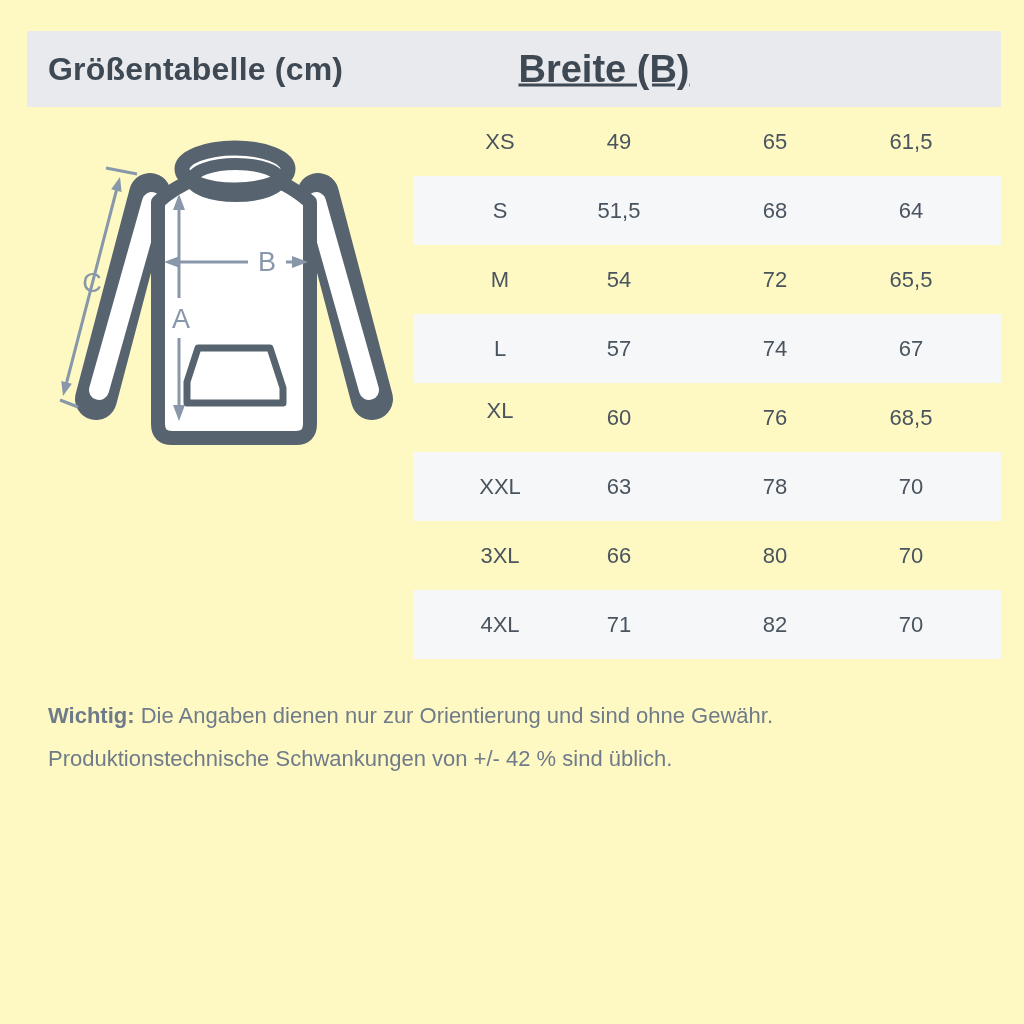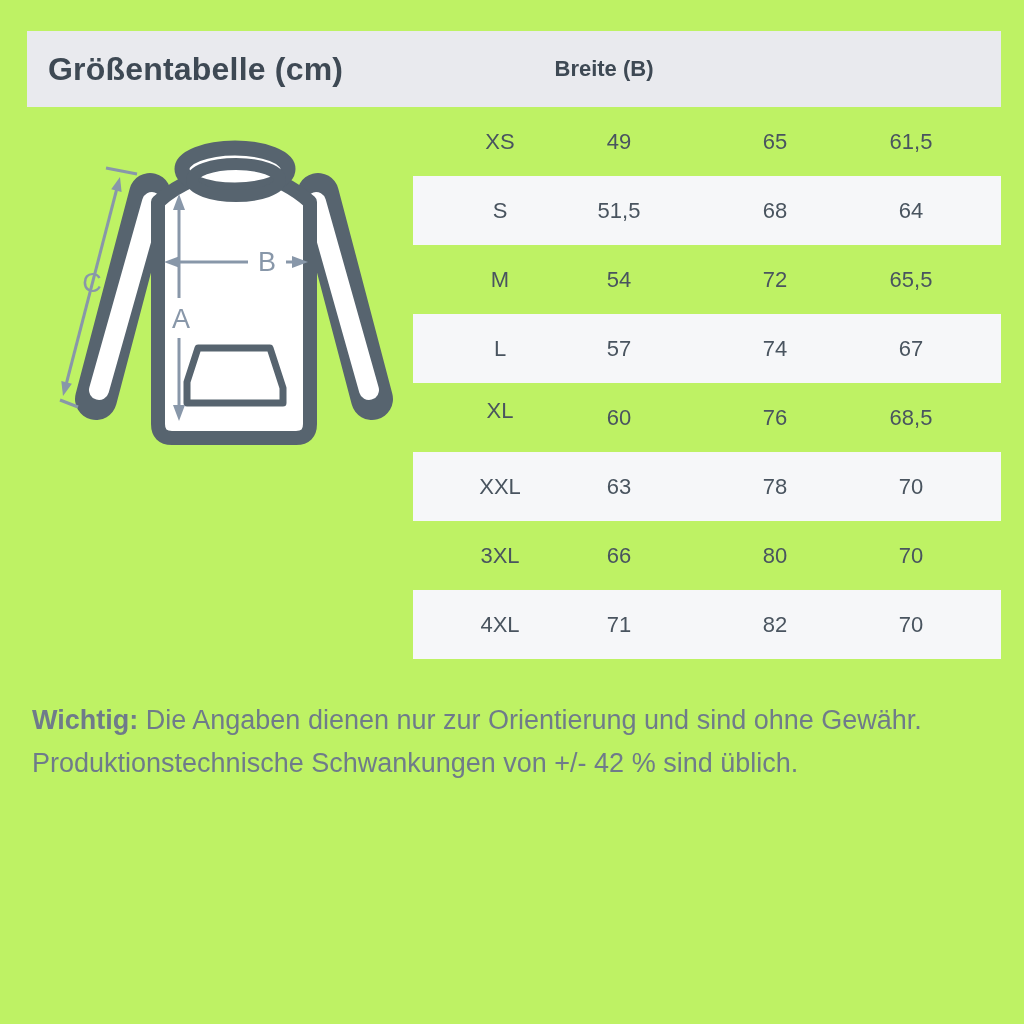--- a/index.html
+++ b/index.html
@@ -1,34 +1,34 @@
 <!DOCTYPE html>
 <html><head>
 <meta charset="utf-8">
 <style>
   html,body{margin:0;padding:0;}
   body{
     width:1024px;height:1024px;background:#ffffff;
     font-family:"Liberation Sans","DejaVu Sans",sans-serif;
     -webkit-font-smoothing:antialiased;
   }
-  #canvas{position:relative;width:1024px;height:1024px;background:#bef264;overflow:hidden;}
+  #canvas{position:relative;width:1024px;height:1024px;background:#fef9c3;overflow:hidden;}
 
   
   .header-band{
     position:absolute;left:27px;top:31px;width:974px;height:76px;
     background:#e9eaee;
   }
   .title{
     position:absolute;left:21px;top:50%;transform:translateY(-50%);
     font-size:32px;font-weight:bold;color:#3e4954;letter-spacing:.2px;white-space:nowrap;
   }
   .col-head{
     position:absolute;top:50%;transform:translate(-50%,-50%);
-    font-size:22px;font-weight:bold;color:#3e4954;white-space:nowrap;
+    font-size:38px;font-weight:bold;color:#3e4954;white-space:nowrap;text-decoration:underline;
   }
   .col-head.h1{left:577px;}
   .col-head.h2{left:734px;}
   .col-head.h3{left:877px;}
 
   
   .row{position:absolute;left:413px;width:588px;height:69px;}
   .row.alt{background:#f6f7f9;}
   .r0{top:107px;} .r1{top:176px;} .r2{top:245px;} .r3{top:314px;}
   .r4{top:383px;} .r5{top:452px;} .r6{top:521px;} .r7{top:590px;}
@@ -41,22 +41,22 @@
   .cell.c3{left:362px;}
   .cell.c4{left:498px;}
   
   .r4 .cell.c1{top:41%;}
 
   
   .diagram{position:absolute;left:40px;top:130px;width:370px;height:330px;}
 
   
   .footer{
-    position:absolute;left:32px;top:672px;width:920px;
-    font-size:27px;line-height:43px;color:#6f7b8a;
+    position:absolute;left:48px;top:672px;width:920px;
+    font-size:22px;line-height:43px;color:#6f7b8a;
   }
   .footer strong{font-weight:bold;color:#6f7b8a;}
 </style>
 </head>
 <body>
 
 <div id="canvas">
 
   <div class="header-band">
     <div class="title">Größentabelle (cm)</div>

